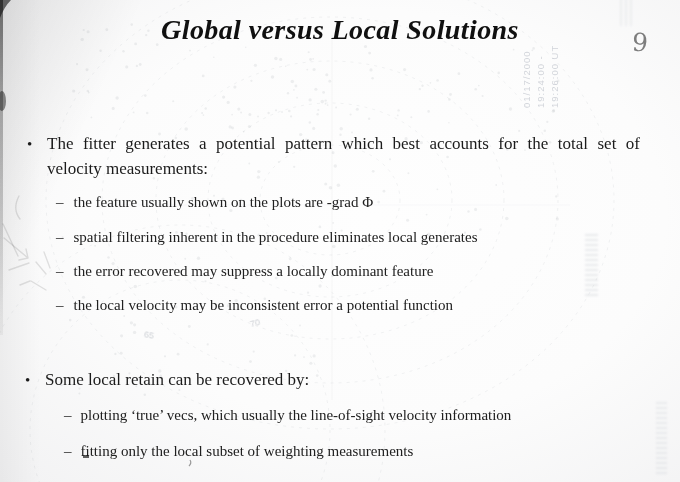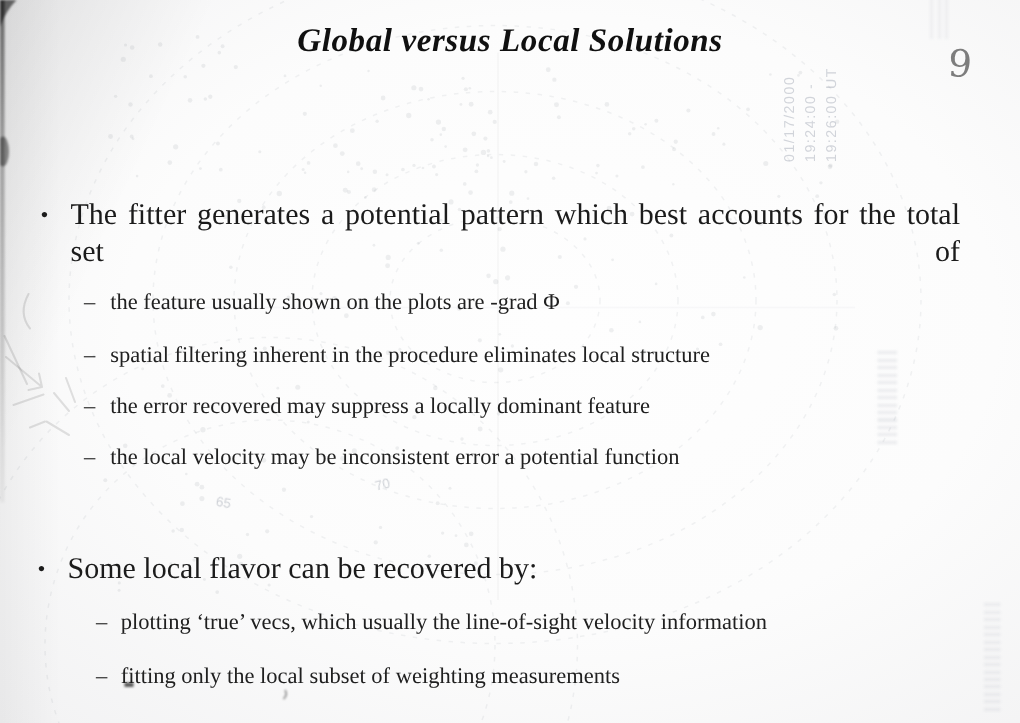--- a/index.html
+++ b/index.html
@@ -8,30 +8,30 @@
     font-family:"Liberation Serif","DejaVu Serif",serif;
     background:
       linear-gradient(115deg, rgba(0,0,0,0.085), rgba(0,0,0,0) 16%),
       linear-gradient(90deg, rgba(0,0,0,0.045), rgba(0,0,0,0) 6%),
       radial-gradient(ellipse at 55% 45%, #fefefe 0%, #fcfcfc 55%, #f2f2f3 100%);
   }
   .ghost-svg{position:absolute;left:0;top:0;z-index:1;}
   .edge-svg{position:absolute;left:0;top:0;z-index:3;filter:blur(0.6px);}
   .title{
     position:absolute;left:0;top:14px;width:680px;text-align:center;
-    font-size:22px;font-style:italic;font-weight:600;letter-spacing:.4px;
+    font-size:28px;font-style:italic;font-weight:600;letter-spacing:.4px;
     color:#101010;z-index:2;
   }
   .pagenum{
     position:absolute;left:632px;top:28px;z-index:2;
     font-family:"DejaVu Serif",serif;font-size:25px;font-weight:300;
     color:#7d7d7d;transform:rotate(4deg);
   }
   .line{position:absolute;z-index:2;color:#1b1b1b;white-space:nowrap;}
-  .main-line{font-size:20px;line-height:25px;}
+  .main-line{font-size:17px;line-height:25px;}
   .justified{
     width:593px;white-space:normal;text-align:justify;
     -moz-text-align-last:justify;text-align-last:justify;
   }
   .marker{position:absolute;z-index:2;color:#1b1b1b;}
   .bullet-marker{font-size:15px;}
   .sub{position:absolute;z-index:2;display:flex;color:#202020;
     font-size:15px;line-height:20px;white-space:nowrap;}
   .sub .dash{flex:0 0 auto;}
   .g1 .dash{margin-right:10px;}
@@ -334,40 +334,41 @@
 
   <div class="smudge" style="left:585px;top:234px;width:13px;height:62px;"></div>
   <div class="smudge" style="left:656px;top:402px;width:11px;height:72px;opacity:.8;"></div>
   <div class="smudge" style="left:612px;top:4px;width:30px;height:14px;transform:rotate(90deg);opacity:.6;"></div>
 
   <div class="title">Global versus Local Solutions</div>
   <div class="pagenum">9</div>
 
   <span class="marker bullet-marker" style="left:27px;top:136px;">•</span>
   <div class="line main-line justified" style="left:47px;top:131px;">The fitter generates a potential pattern which best accounts for the total set of</div>
+  <div class="line main-line" style="left:47px;top:156px;">velocity measurements:</div>
 
   <div class="sub g1" style="left:56px;top:192px;">
     <span class="dash">–</span>
     <span>the feature usually shown on the plots are -grad Φ</span>
   </div>
   <div class="sub g1" style="left:56px;top:227px;">
     <span class="dash">–</span>
-    <span>spatial filtering inherent in the procedure eliminates local structure</span>
+    <span>spatial filtering inherent in the procedure eliminates local generates</span>
   </div>
   <div class="sub g1" style="left:56px;top:261px;">
     <span class="dash">–</span>
     <span>the error recovered may suppress a locally dominant feature</span>
   </div>
   <div class="sub g1" style="left:56px;top:295px;">
     <span class="dash">–</span>
     <span>the local velocity may be inconsistent error a potential function</span>
   </div>
 
   <span class="marker bullet-marker" style="left:25px;top:372px;">•</span>
-  <div class="line main-line" style="left:45px;top:367px;">Some local flavor can be recovered by:</div>
+  <div class="line main-line" style="left:45px;top:367px;">Some local retain can be recovered by:</div>
 
   <div class="sub g2" style="left:64px;top:405px;">
     <span class="dash">–</span>
     <span>plotting ‘true’ vecs, which usually the line-of-sight velocity information</span>
   </div>
   <div class="sub g2" style="left:64px;top:441px;">
     <span class="dash">–</span>
     <span>fitting only the local subset of weighting measurements</span>
   </div>
 

